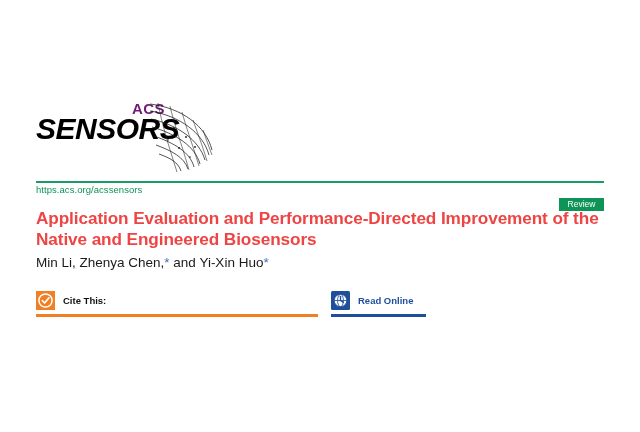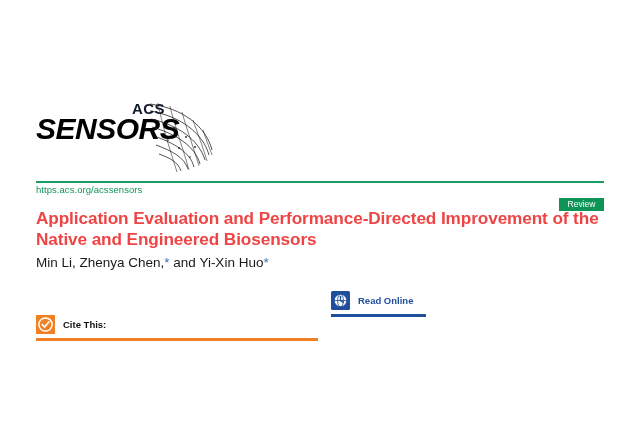--- a/index.html
+++ b/index.html
@@ -44,21 +44,21 @@
   }
   .logo-acs {
     position: absolute;
     left: 96px;
     top: 1px;
     display: block;
     font-family: "Liberation Sans", sans-serif;
     font-weight: bold;
     font-size: 15px;
     letter-spacing: 0.4px;
-    color: #0f172a;
+    color: #701a75;
     line-height: 1;
   }
   .logo-swoosh {
     position: absolute;
     left: 112px;
     top: 2px;
     width: 78px;
     height: 72px;
   }
 
@@ -128,21 +128,20 @@
     color: #3b6fb6;
   }
 
   
   .cite-block {
     position: absolute;
     left: 36px;
     top: 289px;
     width: 282px;
     height: 29px;
-    margin-top: 24px;
   }
   .cite-row {
     position: absolute;
     left: 0;
     top: 0;
     height: 22px;
     display: flex;
     align-items: center;
   }
   .cite-icon {

